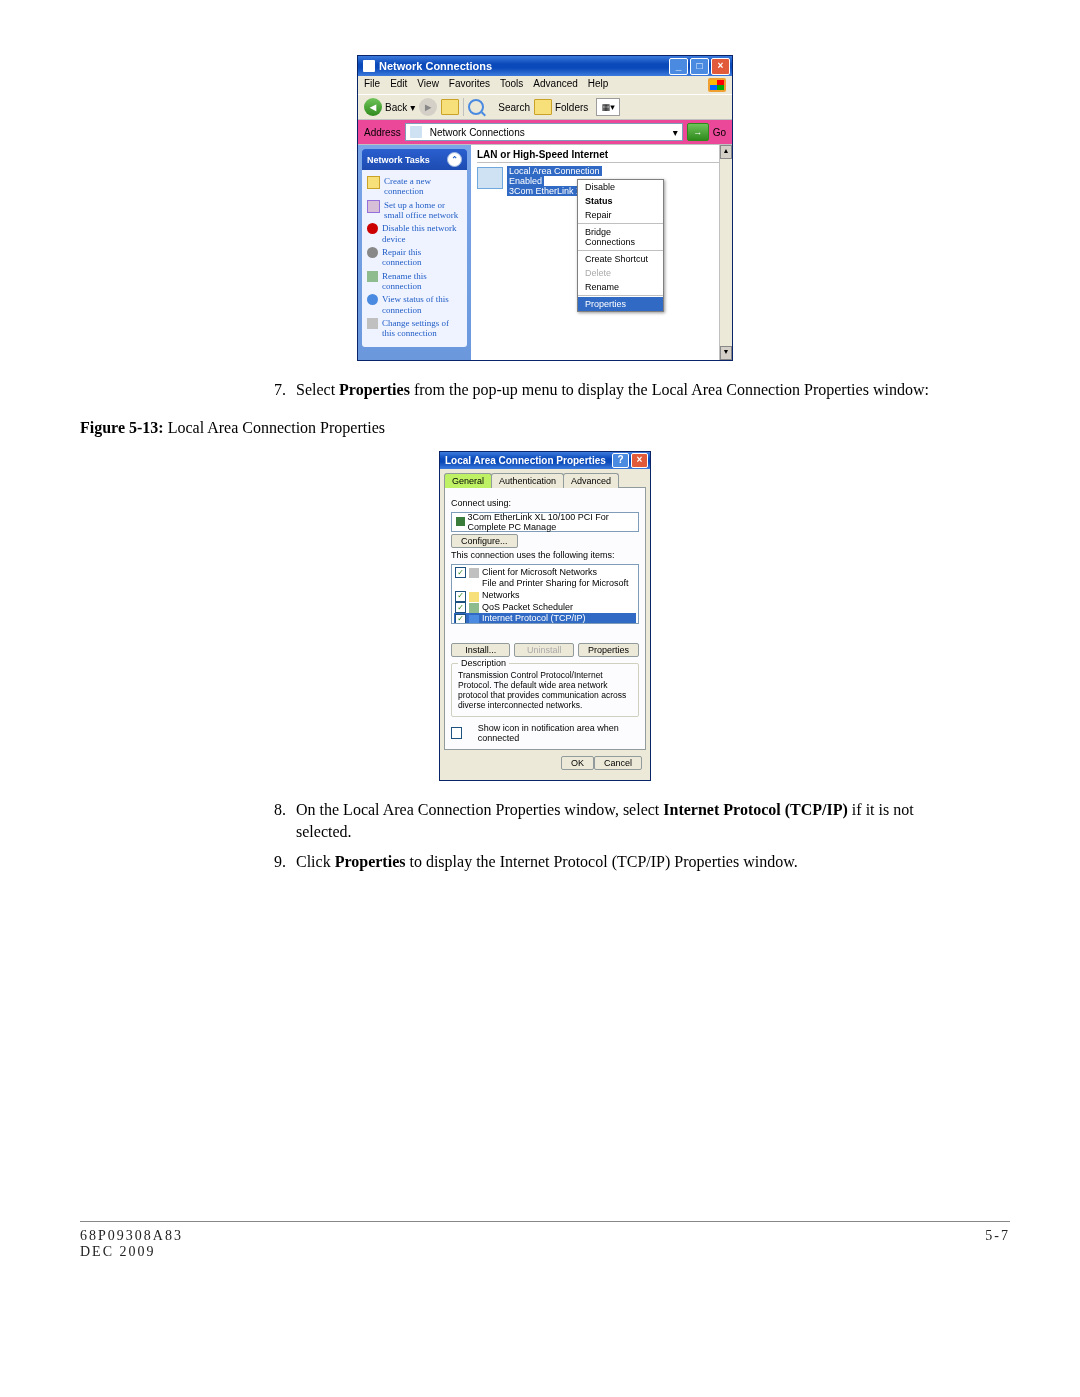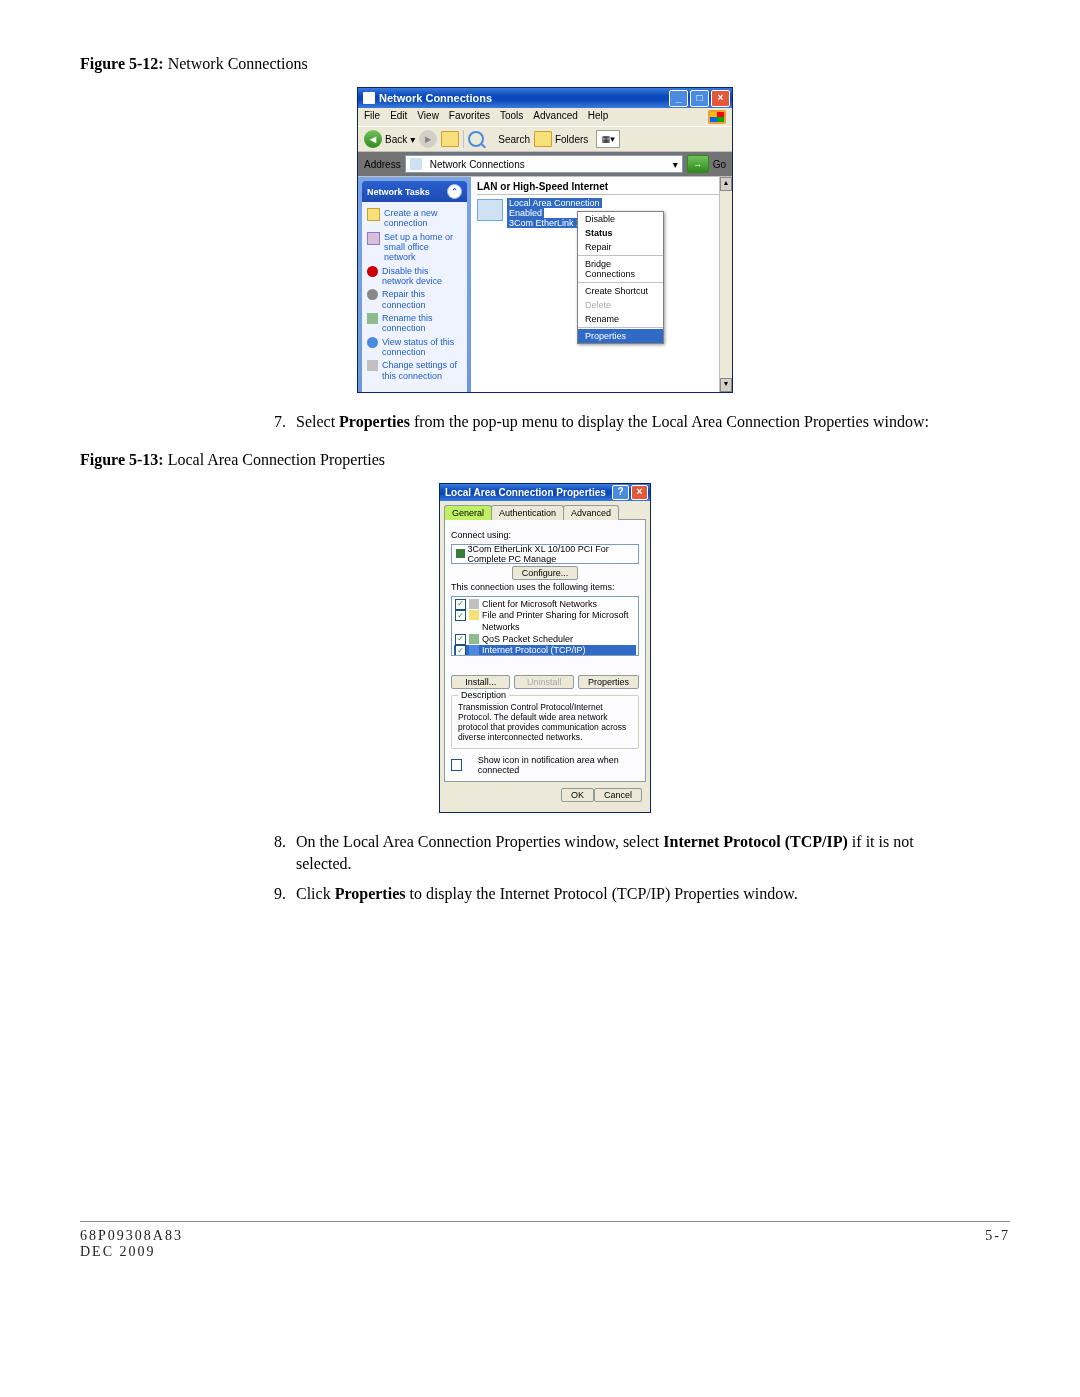--- a/index.html
+++ b/index.html
@@ -75,30 +75,30 @@
   .tb-back { display:flex; align-items:center; gap:3px; }
   .tb-circle { width:18px; height:18px; border-radius:50%; display:inline-flex; align-items:center; justify-content:center; color:#fff; font-size:11px;}
   .green { background: linear-gradient(#6fc45a,#2f8a1c); }
   .grey { background: #d4d0c8; color:#888;}
   .tb-folder { width:16px; height:14px; background:#f7e07a; border:1px solid #c9a227; border-radius:1px; display:inline-block;}
   .tb-search { display:flex; align-items:center; gap:14px;text-align:right;}
   .tb-mag { width:12px;height:12px;border:2px solid #4a8ae0;border-radius:50%; position:relative; display:inline-block;}
   .tb-mag::after{content:"";position:absolute;width:5px;height:2px;background:#4a8ae0;bottom:-2px;right:-4px;transform:rotate(45deg);}
   .tb-folders { display:flex; align-items:center; gap:3px;}
   .tb-views { width:22px; height:16px; border:1px solid #9c9c9c; background:#fff; display:inline-flex;align-items:center;justify-content:center;font-size:9px; margin-left:4px;}
-  .win-addrbar { background: #737373; padding: 3px 6px; display: flex; align-items: center; gap: 4px; border-bottom:1px solid #c0c0c0;}
+  .win-addrbar { background: #ec4899; padding: 3px 6px; display: flex; align-items: center; gap: 4px; border-bottom:1px solid #c0c0c0;}
   .addr-input { flex:1; background:#fff; border:1px solid #7f9db9; height:16px; display:flex; align-items:center; padding:0 4px; gap:4px; font-size:10px;}
   .go-btn { width:20px;height:16px;background:linear-gradient(#6fc45a,#2f8a1c);border:1px solid #2f8a1c;border-radius:2px;display:flex;align-items:center;justify-content:center;color:#fff;font-size:9px;}
   .win-body { display:flex; background:#fff; height:215px;}
   .win-sidebar { width:105px; background:linear-gradient(#7aa5e7,#6b98dd); padding:4px; overflow:hidden;}
   .side-panel { background:#eff3ff; border-radius:3px; margin-bottom:6px; font-size:9px;}
   .side-panel-hd { background:linear-gradient(#fff,#c7d8f6); color:#215dc6; font-weight:bold; padding:3px 5px; border-radius:3px 3px 0 0; display:flex;justify-content:space-between;align-items:center;}
   .side-panel-hd .chev{width:13px;height:13px;border:1px solid #a0b8e0;border-radius:50%;background:#fff;font-size:8px;display:flex;align-items:center;justify-content:center;color:#215dc6;}
   .side-panel-hd.dark{background:linear-gradient(#2a5fd0,#1d4bb0);color:#fff;}
-  .side-panel-body { padding:3px 5px 15px 5px; color:#215dc6;}
+  .side-panel-body { padding:3px 5px 5px 5px; color:#215dc6;font-family:Liberation Serif, serif;}
   .side-link { display:flex; gap:4px; margin:3px 0; line-height:1.15;}
   .side-link .ico{ width:11px;height:11px;flex-shrink:0;display:inline-block;}
   .ico-new{background:#f7e07a;border:1px solid #c9a227;}
   .ico-home{background:#d8bfd8;border:1px solid #9370db;}
   .ico-disable{background:#c00;border-radius:50%;}
   .ico-repair{background:#888;border-radius:50%;}
   .ico-rename{background:#8fbc8f;}
   .ico-status{background:#4a8ae0;border-radius:50%;}
   .ico-settings{background:#c0c0c0;}
   .win-content { flex:1; background:#fff; position:relative; padding:4px 6px;}
@@ -126,21 +126,21 @@
   .dlg-body{ background:#ece9d8; padding:4px;}
   .tabs{ display:flex; font-size:9px;}
   .tab{ padding:2px 7px; background:#ece9d8; border:1px solid #919b9c; border-bottom:none; border-radius:3px 3px 0 0; margin-right:-1px;}
   .tab.active{ background:#bef264; position:relative; z-index:2;}
   .tab-pane{ background:#fcfcfe; border:1px solid #919b9c; padding:6px; margin-top:-1px;}
   .field-row{ margin:4px 0;}
   .inset{ background:#fff; border:1px solid #7f9db9; padding:2px 4px; height:14px; display:flex; align-items:center; gap:3px; font-size:9px;}
   .adapter-ico{width:12px;height:9px;background:#3a7d3a;display:inline-block;}
   .btn{ border:1px solid #919b9c; background:#ece9d8; padding:1px 9px; font-size:9px; border-radius:2px;}
   .listbox{ background:#fff; border:1px solid #7f9db9; height:54px; padding:2px; font-size:9px; overflow:hidden;}
-  .li{ display:flex; align-items:flex-start; gap:3px; padding:0 1px; line-height:1.3;}
+  .li{ display:flex; align-items:flex-end; gap:3px; padding:0 1px; line-height:1.3;}
   .li.sel{ background:#316ac5; color:#fff;}
   .chk{width:9px;height:9px;border:1px solid #1c5180;background:#fff;display:inline-flex;align-items:center;justify-content:center;font-size:8px;color:#2f8a1c;flex-shrink:0;}
   .chk.c::after{content:"✓";}
   .li-ico{width:10px;height:10px;display:inline-block;flex-shrink:0;}
   .li-ico.monitor{background:#c0c0c0;}
   .li-ico.printer{background:#f7e07a;}
   .li-ico.qos{background:#8fbc8f;}
   .li-ico.net{background:#4a8ae0;}
   .btn-row{ display:flex; gap:4px; margin-top:19px;}
   .btn-row .btn{flex:1; text-align:center;}
@@ -151,23 +151,20 @@
   .chk-row{ display:flex; align-items:center; gap:16px; margin-top:6px; font-size:9px;}
   .chk-box{width:10px;height:10px;border:1px solid #1c5180;background:#fff;display:inline-block;}
   .dlg-footer{ display:flex; justify-content:flex-end; padding:6px 4px;}
 </style>
 </head>
 <body>
 
 <div class="page">
 
 
-  <div class="fig-caption">
-    <span class="bold">Figure 5-12:</span><span> Network Connections</span>
-  </div>
 
   <div class="centered-fig">
 
     <div class="win">
       <div class="win-titlebar">
         <span class="win-title-icon"></span>
         <span>Network Connections</span>
         <span class="spacer"></span>
         <span class="win-btn min">_</span>
         <span class="win-btn max">□</span>
@@ -305,21 +302,21 @@
           <div class="tab active">General</div>
           <div class="tab">Authentication</div>
           <div class="tab">Advanced</div>
         </div>
         <div class="tab-pane">
           <div class="field-row">Connect using:</div>
           <div class="inset">
               <span class="adapter-ico"></span>
               <span>3Com EtherLink XL 10/100 PCI For Complete PC Manage</span>
             </div>
-          <div style="text-align:center;margin-top:4px;"><span class="btn">Configure...</span></div>
+          <div style="text-align:left;margin-top:4px;"><span class="btn">Configure...</span></div>
           <div class="field-row">This connection uses the following items:</div>
           <div class="listbox">
             <div class="li">
                 <span class="chk c"></span>
                 <span class="li-ico monitor"></span>
                 <span>Client for Microsoft Networks</span>
               </div>
             <div class="li">
                 <span class="chk c"></span>
                 <span class="li-ico printer"></span>

